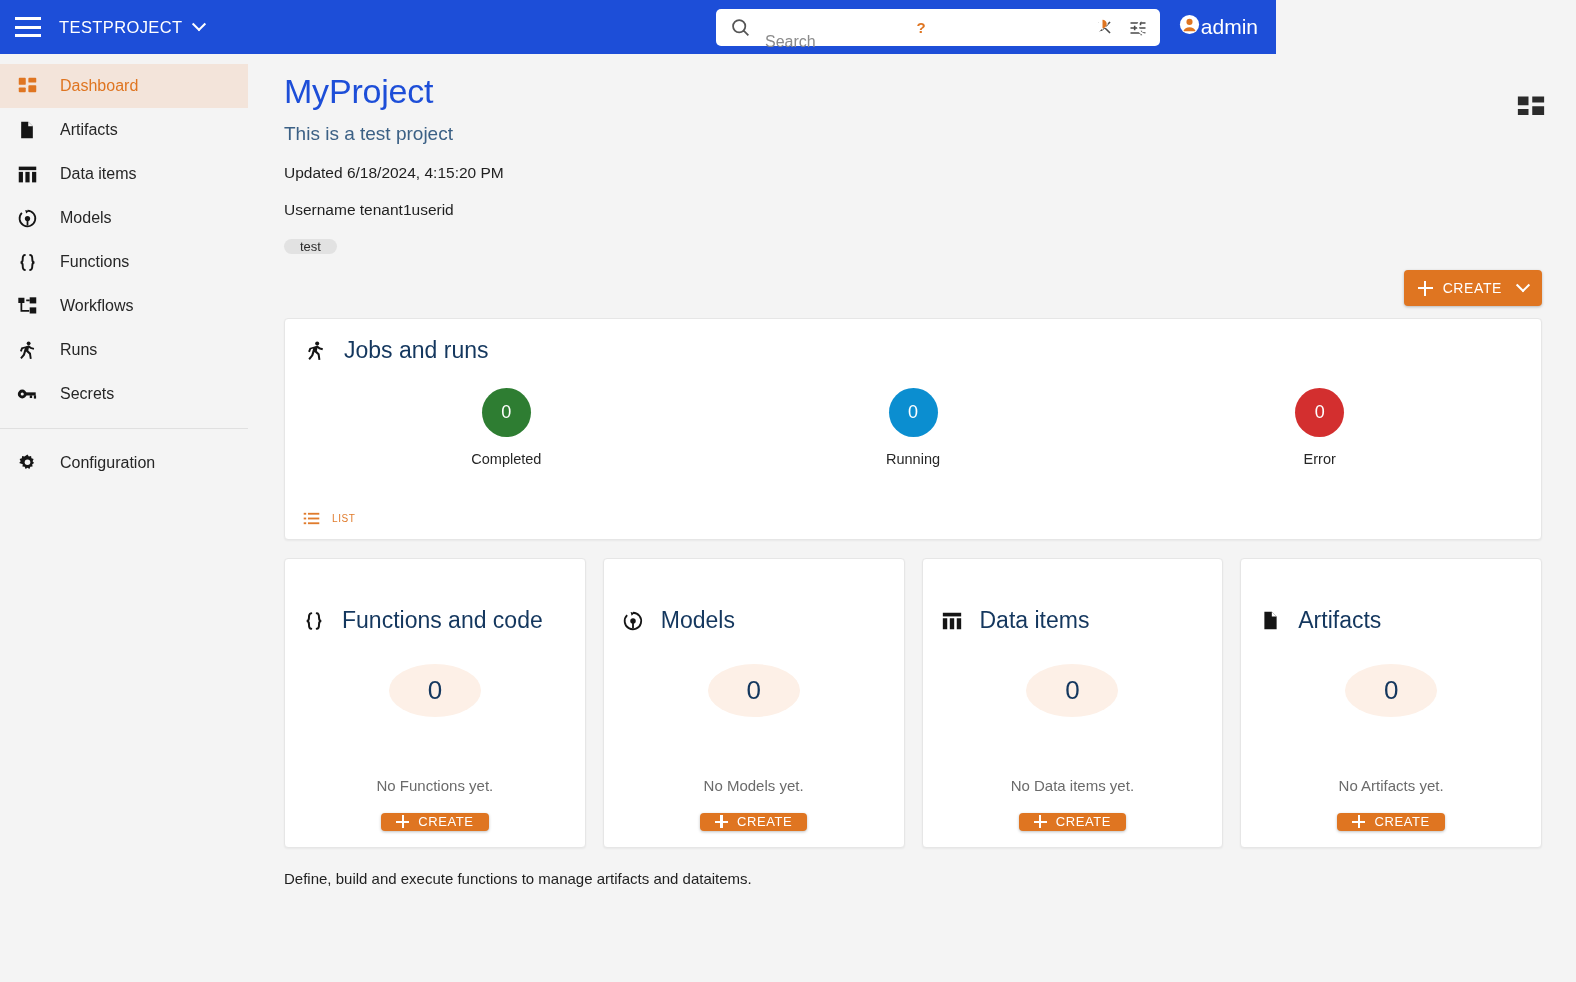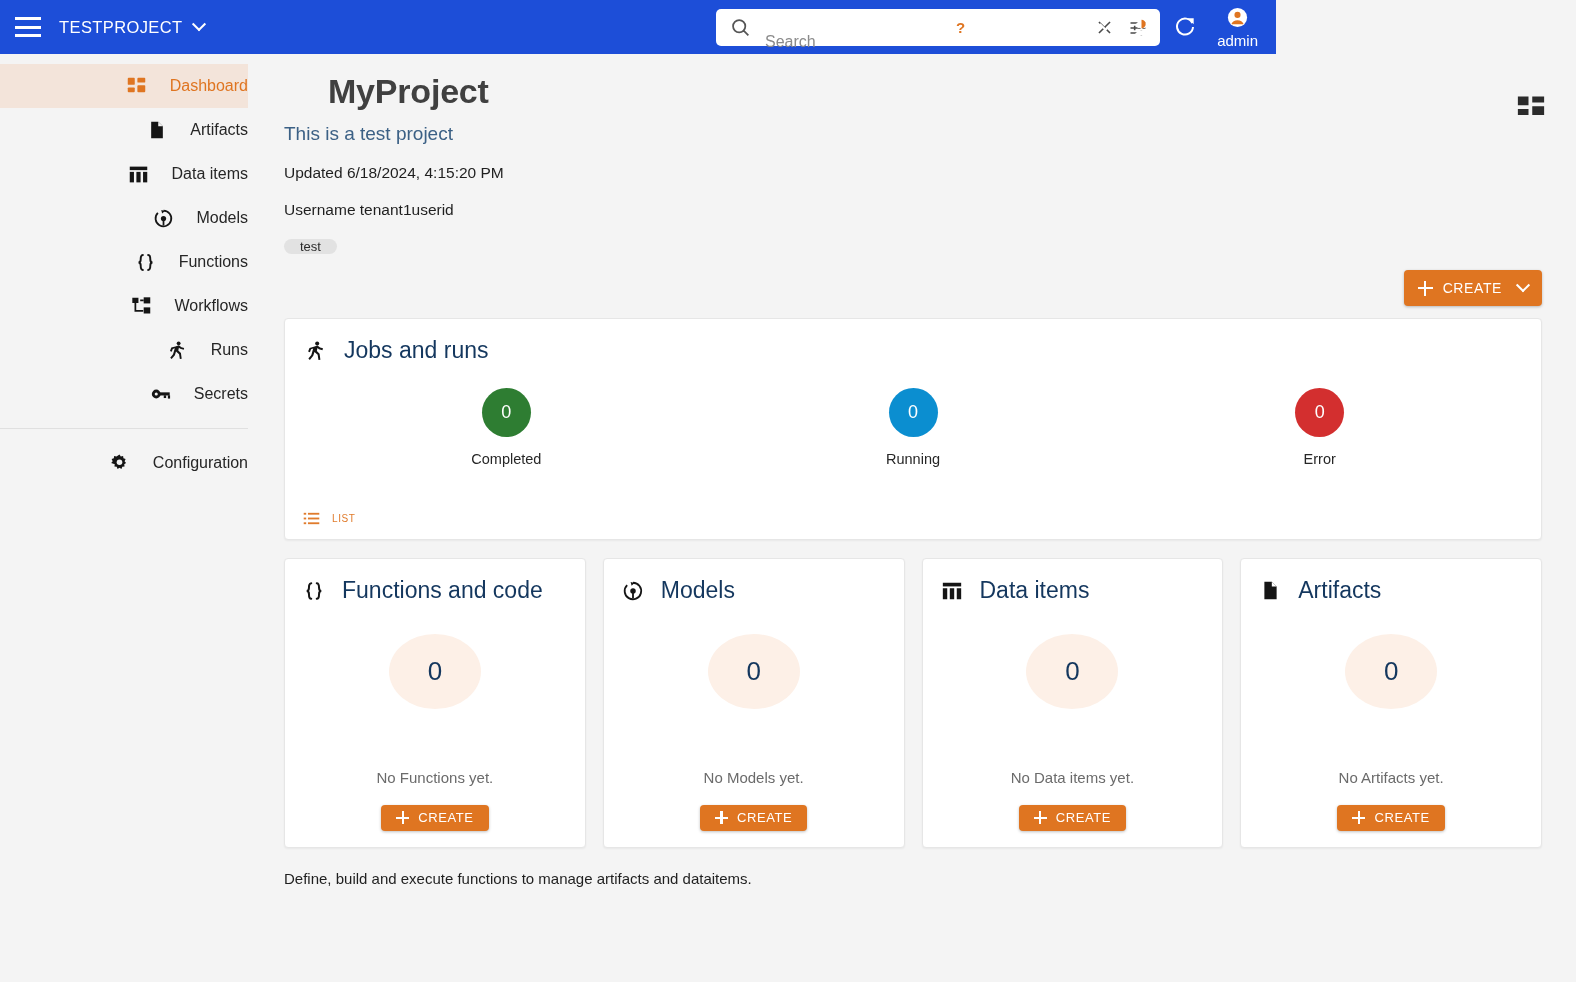--- a/index.html
+++ b/index.html
@@ -65,33 +65,33 @@
     background: #fff; color: #df7521;
     font-size: 15px; font-weight: bold;
     display:flex; align-items:center; justify-content:center;
     border-radius: 2px; cursor: pointer;
   }
   .lang {
     display:flex; align-items:center; gap: 9px;
     font-size: 15px; letter-spacing: .4px; cursor: pointer;
   }
   .lang .chev { width: 9px; height: 9px; }
-  .user { display:flex; align-items:center; gap: 0; font-size: 15px; cursor: pointer; flex-direction: column; }
+  .user { display:flex; align-items:center; gap: 0; font-size: 21px; cursor: pointer; }
 
   
   .sidebar {
     position: absolute; top: 54px; left: 0;
     width: 248px; height: 928px;
     background: #f4f4f4;
     padding-top: 10px;
   }
   .nav-item {
     height: 44px; display: flex; align-items: center;
     padding-left: 15px; gap: 21px;
-    font-size: 16px; color: #262626; cursor: pointer; justify-content: flex-end;
+    font-size: 16px; color: #262626; cursor: pointer;
   }
   .nav-item .nav-ico {
     width: 24px; height: 24px;
     display:flex; align-items:center; justify-content:center;
     flex: 0 0 24px;
   }
   .nav-item.active { background: #f3e4da; color: #df7521; }
   .nav-item.active .nav-ico svg { fill: #df7521; }
   .nav-sep {
     height: 1px; background: #e0e0e0;
@@ -100,22 +100,22 @@
 
   
   .main {
     position: absolute; top: 54px; left: 248px;
     width: 1328px; height: 928px;
     background: #f4f4f4;
     padding: 0 34px 0 36px;
     overflow: hidden;
   }
   .page-title {
-    font-size: 34px; font-weight: bold; color: #404040;
-    margin-top: 18px; letter-spacing: -.2px; margin-left: 44px;
+    font-size: 34px; font-weight: normal; color: #1d4ed8;
+    margin-top: 18px; letter-spacing: -.2px;
   }
   .page-sub {
     font-size: 19px; color: #3b6085; margin-top: 12px; font-weight: normal;
   }
   .meta-line { font-size: 15.5px; color: #1f1f1f; margin-top: 19px; }
   .meta-line.first { margin-top: 30px; }
   .chip {
     display: inline-block; margin-top: 20px;
     background: #e2e2e2; color: #2b2b2b;
     border-radius: 16px; padding: 0 16px;
@@ -167,21 +167,21 @@
     display: flex; align-items: center; gap: 12px;
     color: #e07b2c; font-size: 10px; letter-spacing: .6px; cursor: pointer;
   }
   .list-ico { display:flex; }
 
   .tiles { display: flex; gap: 17px; margin-top: 18px; }
   .tile {
     flex: 1; height: 290px; padding: 18px 16px 16px 16px;
     display: flex; flex-direction: column; align-items: center; position: relative;
   }
-  .tile .card-head { align-self: flex-start; }
+  .tile .card-head { align-self: flex-start; margin-top: 30px; }
   .tile-circle {
     width: 92px; height: 92px; border-radius: 50%;
     background: #fdf0e7; color: #14375e;
     display: flex; align-items: center; justify-content: center;
     font-size: 26px; margin-top: 30px;
   }
   .tile-empty { font-size: 15px; color: #6b6b6b; margin-top: 60px; }
   .btn-create-sm {
     margin-top: 19px; background: #df7521; color: #fff; border: none;
     height: 32px; border-radius: 4px; padding: 0 15px;

